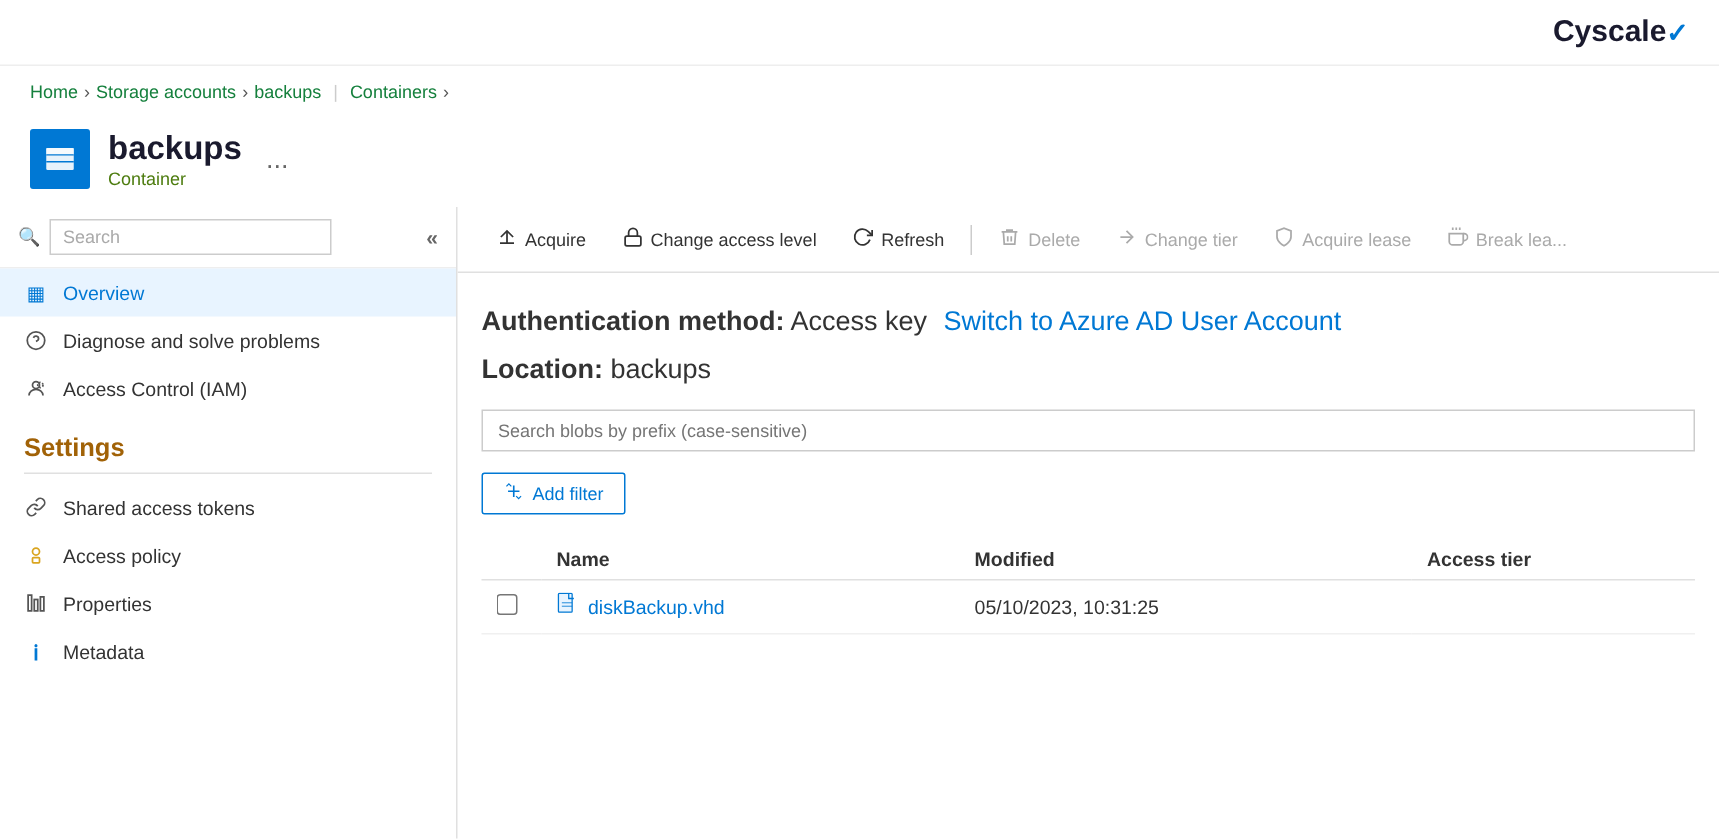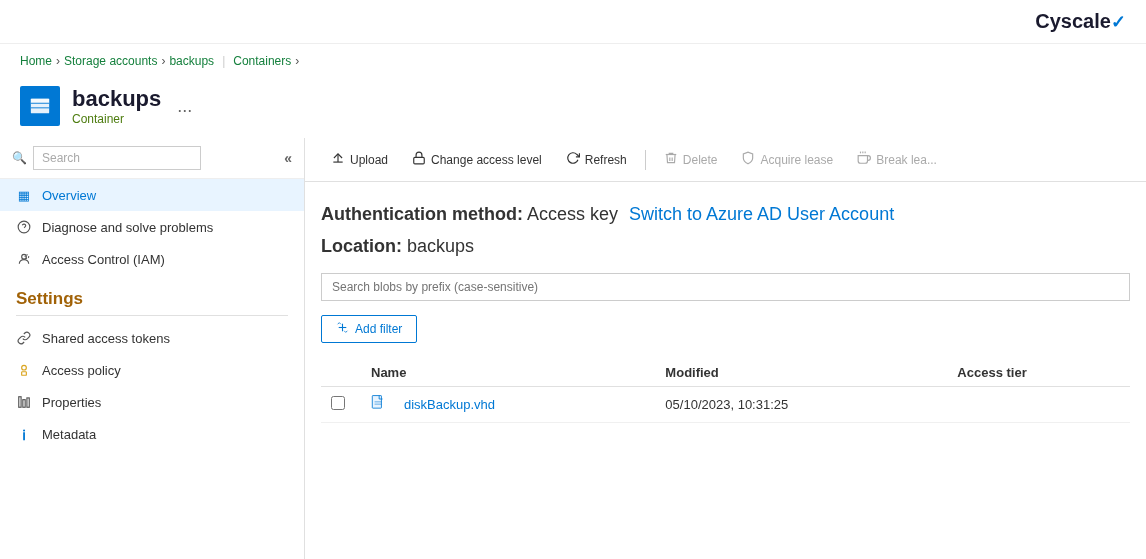--- a/index.html
+++ b/index.html
@@ -23,21 +23,21 @@
     .resource-name { font-size: 22px; font-weight: 600; color: #1a1a2e; }
     .resource-type { font-size: 12px; color: #4d7c0f; }
     .resource-ellipsis { color: #666; font-size: 18px; cursor: pointer; margin-left: 4px; }
 
     
     .main-layout { display: flex; height: calc(559px - 130px); }
 
     
     .sidebar { width: 305px; border-right: 1px solid #e0e0e0; display: flex; flex-direction: column; padding: 0; flex-shrink: 0; }
     .search-bar { padding: 8px 12px; display: flex; align-items: center; gap: 6px; border-bottom: 1px solid #eee; }
-    .search-bar input { border: 1px solid #ccc; padding: 4px 8px; font-size: 12px; width: 168px; color: #555; outline: none; }
+    .search-bar input { border: 1px solid #ccc; padding: 4px 8px; font-size: 12px; width: 188px; color: #555; outline: none; }
     .search-bar input::placeholder { color: #aaa; }
     .collapse-btn { margin-left: auto; cursor: pointer; color: #666; font-size: 14px; font-weight: bold; }
     .sidebar-nav { display: flex; flex-direction: column; }
     .nav-item { display: flex; align-items: center; gap: 10px; padding: 8px 16px; cursor: pointer; font-size: 13px; color: #333; }
     .nav-item.active { background: #e8f4ff; color: #0078d4; }
     .nav-icon { width: 16px; height: 16px; display: flex; align-items: center; justify-content: center; font-size: 13px; flex-shrink: 0; }
     .settings-header { padding: 10px 16px 4px; font-size: 17px; font-weight: 600; color: #a16207; margin-top: 4px; }
     .settings-divider { border: none; border-top: 1px solid #e0e0e0; margin: 2px 16px 6px; }
 
     
@@ -57,21 +57,21 @@
     .auth-info .link { color: #0078d4; cursor: pointer; text-decoration: none; margin-left: 6px; }
 
     .search-blobs { width: 100%; border: 1px solid #ccc; padding: 6px 10px; font-size: 12px; color: #1d4ed8; margin-bottom: 14px; outline: none; }
 
     .add-filter-btn { display: flex; align-items: center; gap: 6px; padding: 5px 14px; border: 1px solid #0078d4; background: #fff; color: #0078d4; font-size: 12px; border-radius: 2px; cursor: pointer; margin-bottom: 16px; }
 
     
     .blob-table { width: 100%; border-collapse: collapse; font-size: 13px; }
     .blob-table th { text-align: left; padding: 6px 10px; font-weight: 600; color: #333; border-bottom: 1px solid #e0e0e0; }
     .blob-table td { padding: 8px 10px; border-bottom: 1px solid #f0f0f0; color: #333; }
-    .blob-name { display: flex; align-items: center; gap: 19px; }
+    .blob-name { display: flex; align-items: center; gap: 7px; }
     .blob-file-icon { color: #0078d4; font-size: 14px; }
     .checkbox { width: 14px; height: 14px; cursor: pointer; }
   </style>
 </head>
 <body>
 
 <div class="header">
   <div class="logo">
     <span>Cyscale</span>
       <span class="logo-check">✓</span>
@@ -184,21 +184,21 @@
 
     <div class="toolbar">
       <button class="toolbar-btn">
         <span class="tb-icon">
           <svg width="14" height="14" viewBox="0 0 24 24" fill="none" stroke="#333" stroke-width="2">
               <line x1="12" y1="19" x2="12" y2="5"></line>
               <polyline points="5 12 12 5 19 12"></polyline>
               <line x1="4" y1="19" x2="20" y2="19"></line>
             </svg>
         </span>
-        <span>Upload</span>
+        <span>Acquire</span>
       </button>
       <button class="toolbar-btn">
         <span class="tb-icon">
           <svg width="14" height="14" viewBox="0 0 24 24" fill="none" stroke="#333" stroke-width="2">
               <rect x="3" y="11" width="18" height="11" rx="2"></rect>
               <path d="M7 11V7a5 5 0 0 1 10 0v4"></path>
             </svg>
         </span>
         <span>Change access level</span>
       </button>
@@ -216,20 +216,29 @@
         <span class="tb-icon">
           <svg width="14" height="14" viewBox="0 0 24 24" fill="none" stroke="#aaa" stroke-width="2">
               <polyline points="3 6 5 6 21 6"></polyline>
               <path d="M19 6l-1 14H6L5 6"></path>
               <path d="M10 11v6"></path>
               <path d="M14 11v6"></path>
               <path d="M9 6V4h6v2"></path>
             </svg>
         </span>
         <span style="color:#aaa;">Delete</span>
+      </button>
+      <button class="toolbar-btn disabled">
+        <span class="tb-icon" style="color:#aaa;">
+          <svg width="14" height="14" viewBox="0 0 24 24" fill="none" stroke="#aaa" stroke-width="2">
+              <path d="M5 12h14"></path>
+              <path d="M12 5l7 7-7 7"></path>
+            </svg>
+        </span>
+        <span style="color:#aaa;">Change tier</span>
       </button>
       <button class="toolbar-btn disabled">
         <span class="tb-icon">
           <svg width="14" height="14" viewBox="0 0 24 24" fill="none" stroke="#aaa" stroke-width="2">
               <path d="M12 22s8-4 8-10V5l-8-3-8 3v7c0 6 8 10 8 10z"></path>
             </svg>
         </span>
         <span style="color:#aaa;">Acquire lease</span>
       </button>
       <button class="toolbar-btn disabled">

